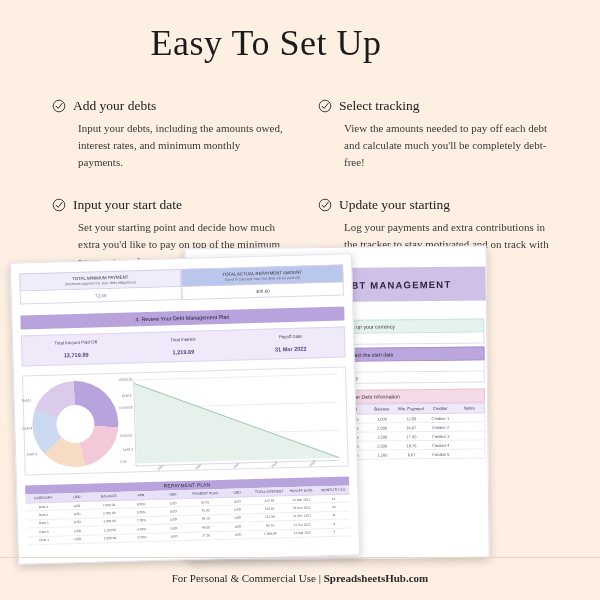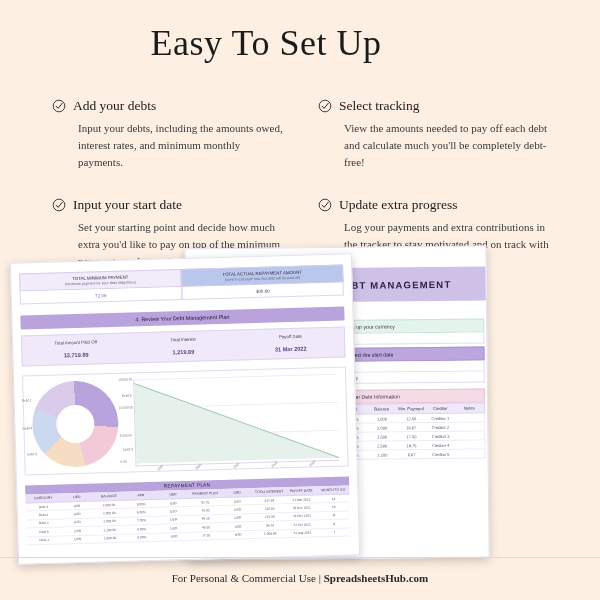--- a/index.html
+++ b/index.html
@@ -388,21 +388,21 @@
       </div>
       <div class="feature-body">Set your starting point and decide how much extra you'd like to pay on top of the minimum payments each month.</div>
     </div>
 
     <div class="feature">
       <div class="feature-head">
         <svg class="check-icon" viewBox="0 0 24 24">
           <circle cx="12" cy="12" r="10" fill="none" stroke="#1b1b1b" stroke-width="1.4"></circle>
           <path d="M7 12.4 L10.5 16 L17.5 7.4" fill="none" stroke="#1b1b1b" stroke-width="1.6" stroke-linecap="round" stroke-linejoin="round"></path>
         </svg>
-        <div class="feature-title">Update extra progress</div>
+        <div class="feature-title">Update your starting</div>
       </div>
       <div class="feature-body">Log your payments and extra contributions in the tracker to stay motivated and on track with your debt repayment plan!</div>
     </div>
 
   </div>
 
   <div class="shot shot-back">
     <div class="bk-left-band"></div>
     <div class="bk-title">DEBT MANAGEMENT</div>
 

